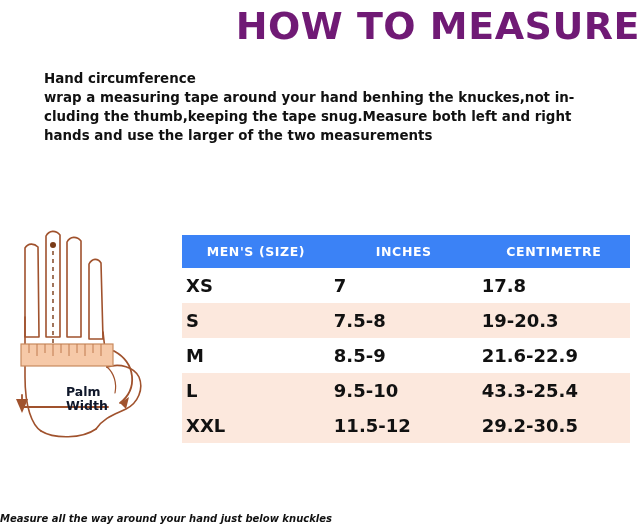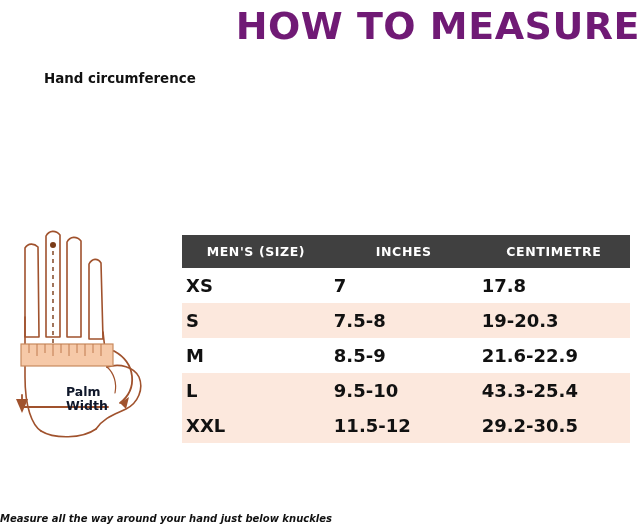--- a/index.html
+++ b/index.html
@@ -82,21 +82,21 @@
   
   .size-table {
     position: absolute;
     left: 182px;
     top: 18px;
     width: 448px;
     border-collapse: collapse;
     font-size: 13px;
   }
   .size-table th {
-    background: #404040;
+    background: #3b82f6;
     color: #ffffff;
     font-weight: 700;
     font-size: 12.5px;
     letter-spacing: 0.6px;
     padding: 9px 4px;
     text-align: center;
     border: none;
   }
   .size-table td {
     text-align: left;
@@ -124,20 +124,21 @@
 </style>
 </head>
 <body>
 
 <div class="page">
 
   <h1 class="title">HOW TO MEASURE</h1>
 
   <div class="intro">
     <span class="heading">Hand circumference</span>
+    <span class="body">wrap a measuring tape around your hand benhing the knuckes,not in-cluding the thumb,keeping the tape snug.Measure both left and right hands and use the larger of the two measurements</span>
   </div>
 
   <div class="content">
 
     <div class="hand-wrap">
       <svg width="175" height="235" viewBox="0 0 175 235">
         <g fill="none" stroke="#a0522d" stroke-width="1.6" stroke-linecap="round" stroke-linejoin="round">
 
           <path d="M30 30 C26 26, 20 26, 17 31 L17 120 L31 120 Z"></path>
 

